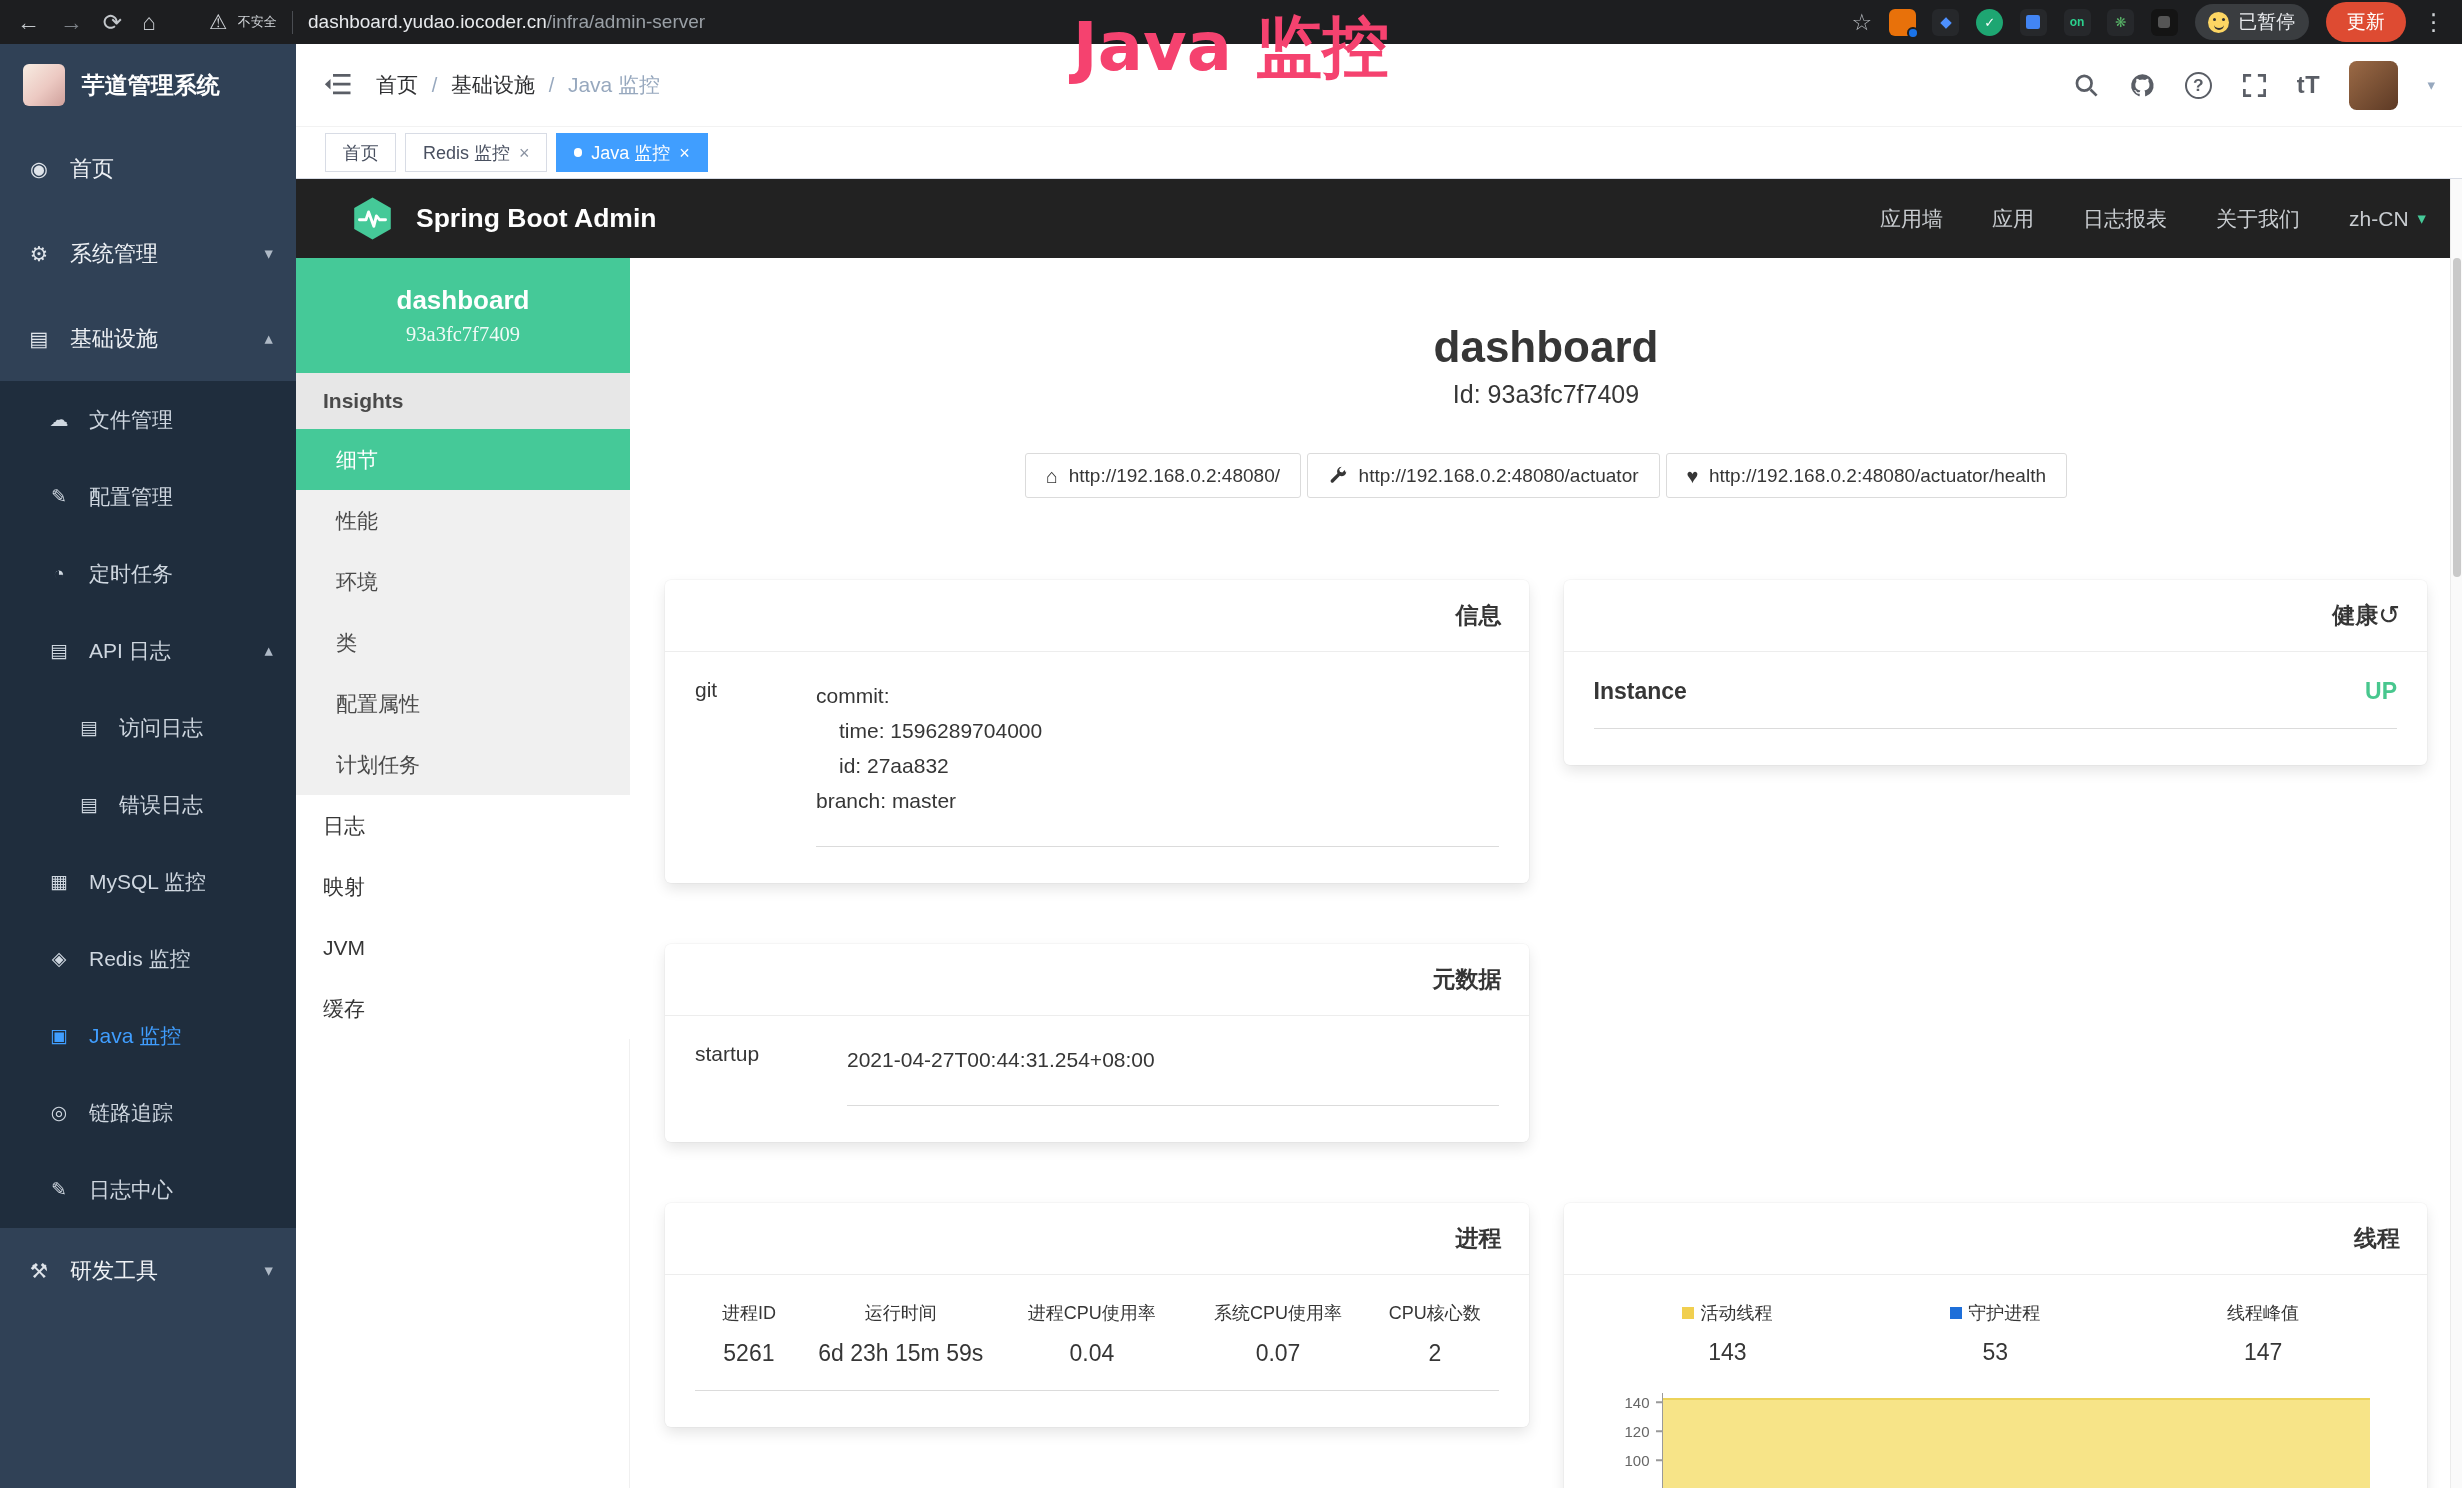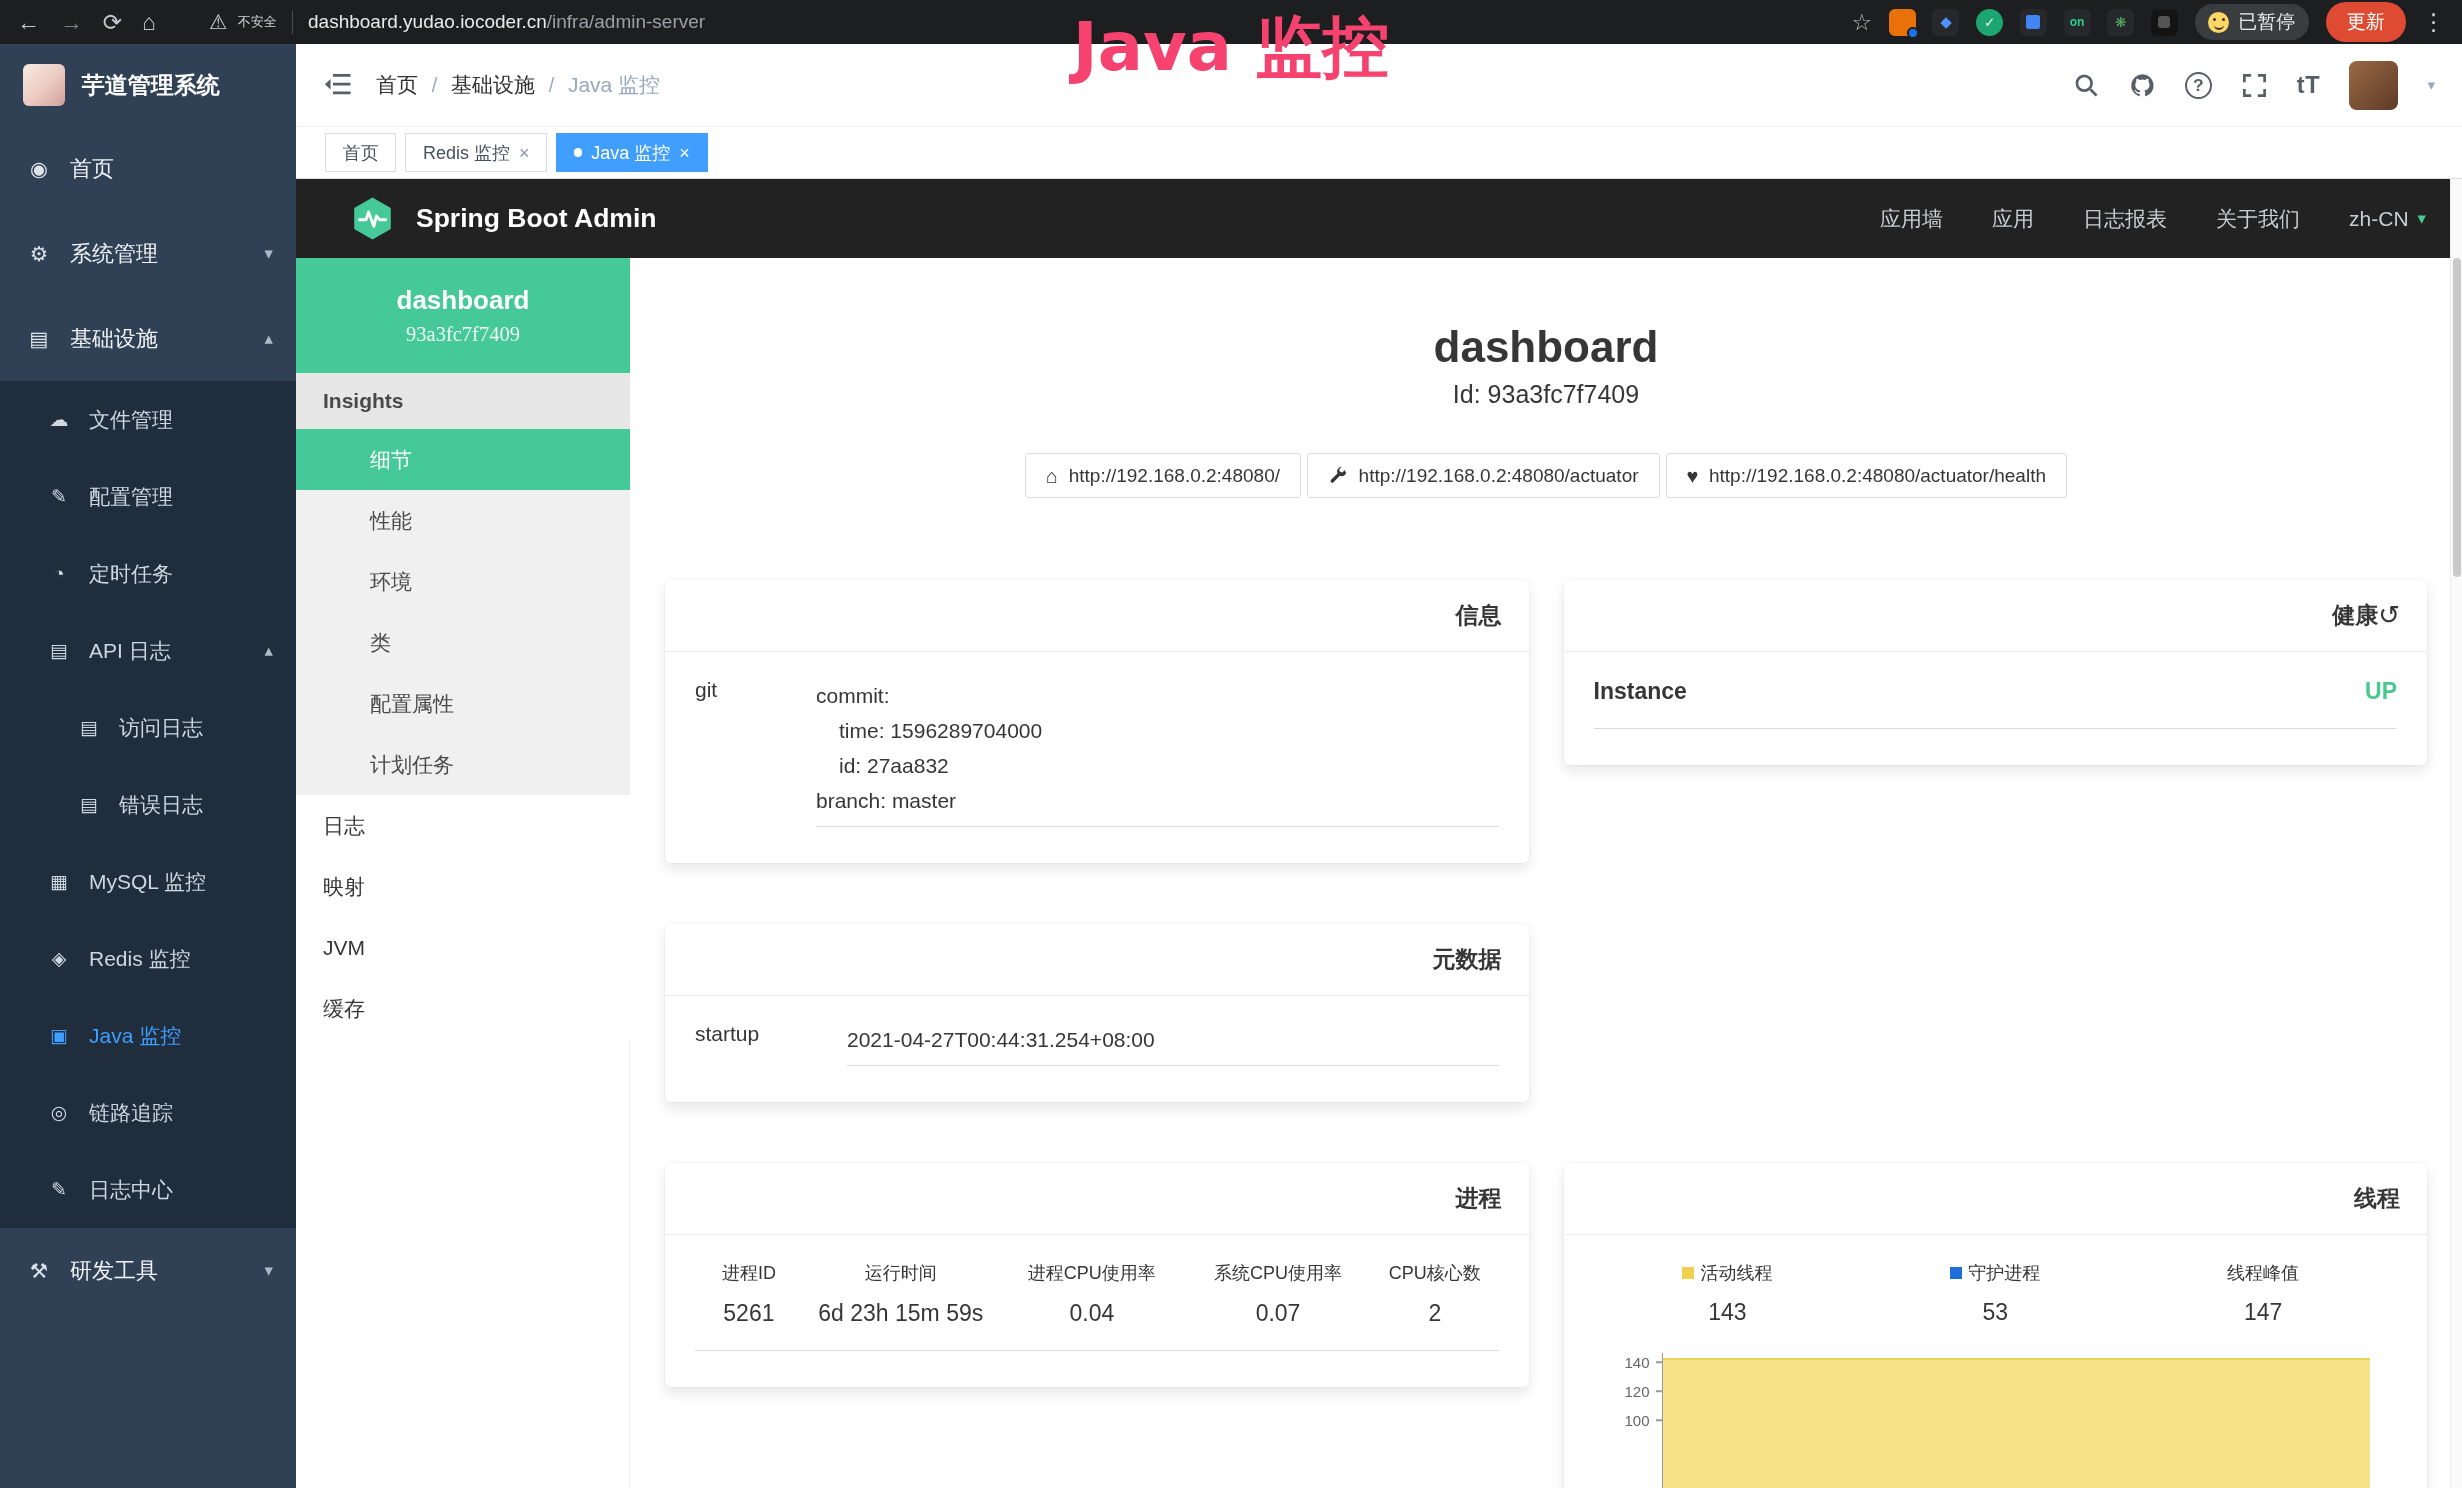--- a/index.html
+++ b/index.html
@@ -88,21 +88,21 @@
   .locale { display:flex; align-items:center; gap:9px; cursor:pointer; }
   .locale .lcaret { color:#45c998; font-size:16.7px; }
 
   .sba-body { flex:1; display:flex; min-height:0; }
   .sba-side { width:334px; flex:none; background:#fff; box-shadow: inset -0.8px 0 0 #ededed; }
   .inst-head { height:115px; background:#45c998; color:#fff; display:flex; flex-direction:column; align-items:center; justify-content:center; gap:7.6px; cursor:pointer; }
   .inst-name { font-size:26px; font-weight:700; }
   .inst-id { font-size:20.5px; opacity:.92;font-family:Liberation Serif, serif; }
   .group-head { height:56px; background:#e7e7e7; display:flex; align-items:center; padding-left:27px; font-size:21px; font-weight:700; color:#4a4a4a; }
   .group { background:#f0f0f0; }
-  .side-item { height:61px; display:flex; align-items:center; padding-left:74px; font-size:21px; color:#4a4a4a; cursor:pointer; }
+  .side-item { height:61px; display:flex; align-items:center; padding-left:40px; font-size:21px; color:#4a4a4a; cursor:pointer; }
   .side-item.sel { background:#45c998; color:#fff; }
   .side-root { height:61px; display:flex; align-items:center; padding-left:27px; font-size:21px; color:#363636; cursor:pointer; background:#fff; }
 
   .sba-main { flex:1; min-width:0; overflow:hidden; padding-top:64px; }
   .inst-title { text-align:center; font-size:44px; font-weight:600; color:#363636; line-height:1.15; }
   .inst-sub { text-align:center; font-size:25px; color:#363636; margin-top:7.6px; }
   .links { display:flex; justify-content:center; gap:6px; margin-top:44px; }
   .linkbtn { display:inline-flex; align-items:center; gap:10.6px; border:0.8px solid #dbdbdb; border-radius:3px; padding:10.6px 20px; font-size:19px; color:#363636; background:#fff; cursor:pointer; white-space:nowrap; }
   .lic { font-size:20px; line-height:1; }
   .lic svg { width:20px; height:20px; display:block; }
@@ -111,21 +111,21 @@
   .card { background:#fff; border-radius:6px; box-shadow:0 6px 13.7px rgba(10,10,10,.10), 0 0 0 0.8px rgba(10,10,10,.03); }
   .c1r2 { grid-column:1; grid-row:2; }
   .c1r3 { grid-column:1; grid-row:3; }
   .c2r3 { grid-column:2; grid-row:3; }
   .card-h { display:flex; align-items:center; justify-content:flex-end; padding:20px 27px; border-bottom:0.8px solid #ededed; }
   .card-t { font-size:23px; font-weight:700; color:#363636; }
   .hist { font-size:26px; color:#363636; cursor:pointer; }
   .card-b { padding:26px 30px 36px; }
   .kv { display:flex; }
   .k { width:121px; flex:none; font-size:21px; color:#363636; }
-  .v { flex:1; font-size:21px; color:#363636; line-height:35px; border-bottom:0.8px solid #dbdbdb; padding-bottom:8px; }
+  .v { flex:1; font-size:21px; color:#363636; line-height:35px; border-bottom:0.8px solid #dbdbdb; padding-bottom:28px; }
   .v .ind { padding-left:23px; }
   .hrow { display:flex; justify-content:space-between; align-items:center; border-bottom:0.8px solid #dbdbdb; padding-bottom:23px; font-size:23px; font-weight:700; color:#363636; }
   .up { color:#48c78e; }
   .ptable { display:grid; grid-template-columns:1.1fr 2fr 1.9fr 1.9fr 1.3fr; row-gap:15px; text-align:center; border-bottom:0.8px solid #dbdbdb; padding-bottom:23px; }
   .ph { font-size:18px; color:#363636; }
   .pv { font-size:23px; color:#363636; }
   .legend { display:grid; grid-template-columns:1fr 1fr 1fr; row-gap:13.7px; text-align:center; }
   .leg-label { font-size:18px; color:#363636; display:inline-flex; align-items:center; justify-content:center; gap:6px; }
   .sw { width:12px; height:12px; display:inline-block; }
   .sw-y { background:#f1cf4f; }

